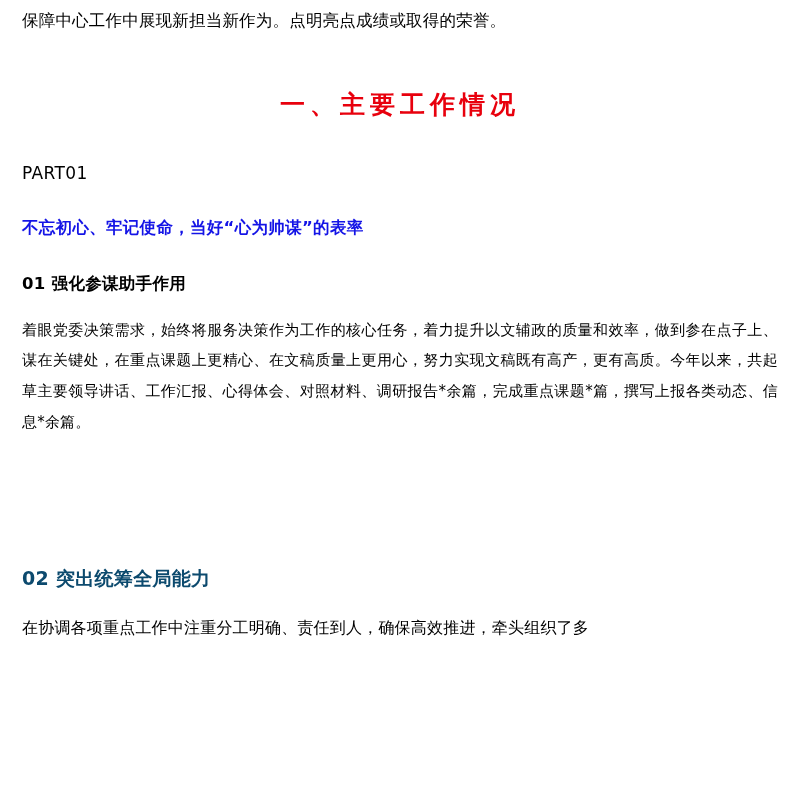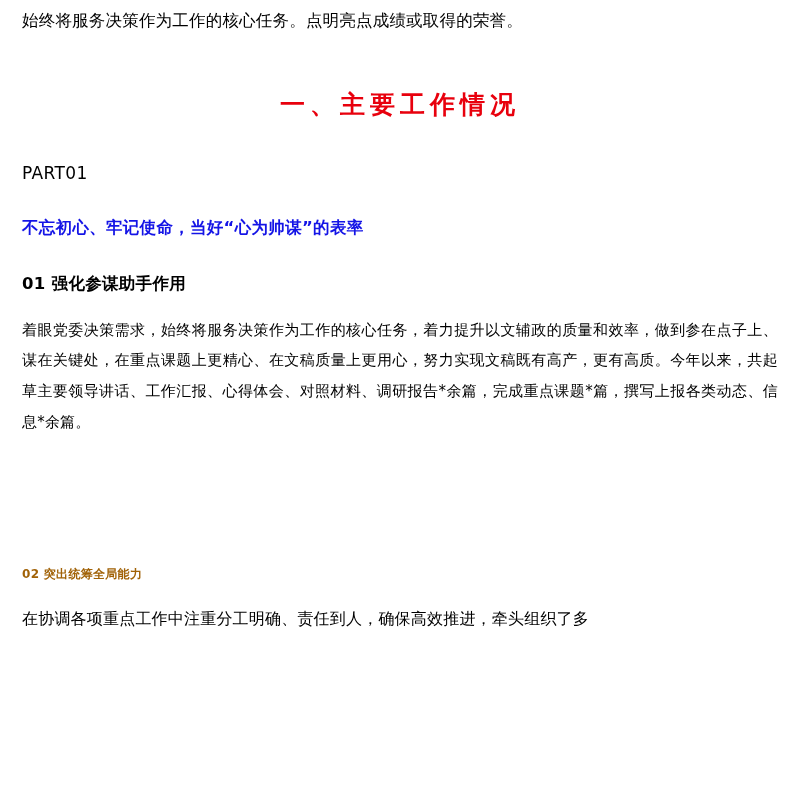--- a/index.html
+++ b/index.html
@@ -58,41 +58,41 @@
   }
   .body-para {
     font-size: 15px;
     color: #000;
     line-height: 2.05;
     margin: 20px 0 0 0;
     text-align: justify;
     letter-spacing: 0.2px;
   }
   .sub-heading-2 {
-    font-size: 12px;
-    color: #a16207;
+    font-size: 19px;
+    color: #0c4a6e;
     font-weight: bold;
     margin: 128px 0 0 0;
     letter-spacing: 0.3px;
   }
   .body-para-2 {
     font-size: 16px;
     color: #000;
     line-height: 2.05;
     margin: 20px 0 0 0;
     text-align: justify;
     letter-spacing: 0.2px;
   }
 </style>
 </head>
 <body>
 
 <div class="page">
 
-  <p class="lead-para">始终将服务决策作为工作的核心任务。点明亮点成绩或取得的荣誉。</p>
+  <p class="lead-para">保障中心工作中展现新担当新作为。点明亮点成绩或取得的荣誉。</p>
 
   <h2 class="section-heading">一、主要工作情况</h2>
 
   <p class="part-label">PART01</p>
 
   <h3 class="blue-heading">不忘初心、牢记使命，当好“心为帅谋”的表率</h3>
 
   <h4 class="sub-heading">01 强化参谋助手作用</h4>
 
   <p class="body-para">着眼党委决策需求，始终将服务决策作为工作的核心任务，着力提升以文辅政的质量和效率，做到参在点子上、谋在关键处，在重点课题上更精心、在文稿质量上更用心，努力实现文稿既有高产，更有高质。今年以来，共起草主要领导讲话、工作汇报、心得体会、对照材料、调研报告*余篇，完成重点课题*篇，撰写上报各类动态、信息*余篇。</p>

